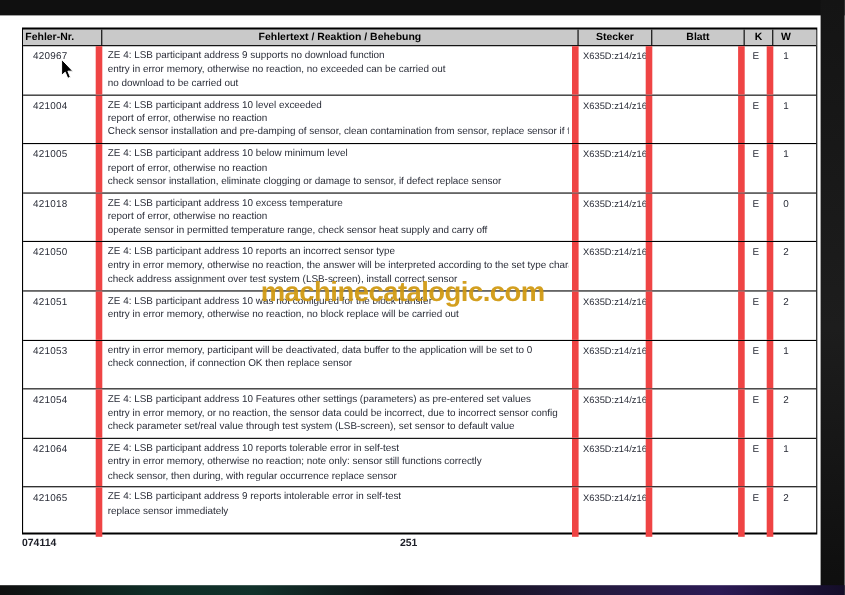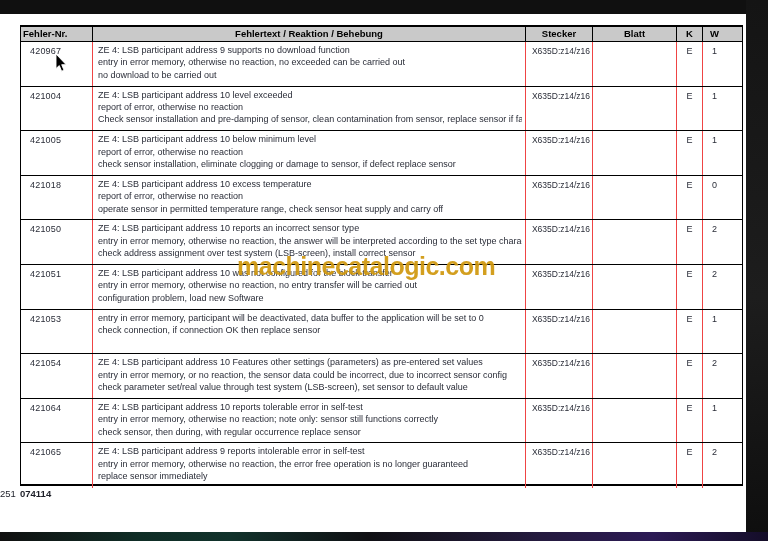--- a/index.html
+++ b/index.html
@@ -28,43 +28,43 @@
   }
   .thead {
     display: flex; height: 15px; background: #c9c9c9;
     border-bottom: 1px solid #000; font-weight: bold; color: #000;
     font-size: 9.5px; line-height: 14px;
   }
   .th { border-right: 1px solid #000; overflow: hidden; white-space: nowrap; }
   .th:last-child { border-right: none; }
   .tr { display: flex; height: 44.6px; border-bottom: 1px solid #000; }
   .tr:last-child { border-bottom: none; }
-  .td { border-right: 1px solid #ef4444; overflow: hidden; padding-top: 2px; }
+  .td { border-right: 6px solid #ef4444; overflow: hidden; padding-top: 2px; }
   .td:last-child { border-right: none; }
 
   .c1 { width: 72px; }
   .c2 { width: 433px; }
   .c3 { width: 67px; }
   .c4 { width: 84px; }
   .c5 { width: 26px; }
   .c6 { width: 23px; }
 
   .th.c1 { padding-left: 2px; text-align: left; }
   .th.c2, .th.c3, .th.c4, .th.c5, .th.c6 { text-align: center; }
 
   .td.nr { font-size: 9px; padding-left: 9px; padding-top: 4px; letter-spacing: 0.2px; }
   .td.text { font-size: 9px; padding-left: 5px; padding-right: 3px; }
   .td.text .line { line-height: 12.4px; white-space: nowrap; overflow: hidden; }
   .td.stecker { font-size: 8.5px; padding-left: 4px; padding-top: 4px; text-align: center; }
   .td.k, .td.w { font-size: 9px; text-align: center; padding-top: 4px; }
 
   
   .footer-left  { position: absolute; left: 20px;  top: 488px; font-size: 9.5px; font-weight: bold; color: #1d1f28; }
-  .footer-right { position: absolute; left: 0; top: 488px; width: 743px; text-align: left;
-                  font-size: 9.5px; font-weight: normal; color: #1d1f28; }
+  .footer-right { position: absolute; left: 0; top: 488px; width: 743px; text-align: center;
+                  font-size: 9.5px; font-weight: bold; color: #1d1f28; }
 
   
   .watermark {
     position: absolute; left: 237px; top: 252px;
     font-size: 25px; font-weight: bold; letter-spacing: -0.5px;
     opacity: 0.93; z-index: 4; pointer-events: none;
   }
 
   
   .cursor { position: absolute; width: 13px; height: 19px; z-index: 7; }
@@ -150,22 +150,21 @@
     <div class="td c3 stecker">X635D:z14/z16</div>
     <div class="td c4 blatt"></div>
     <div class="td c5 k">E</div>
     <div class="td c6 w">2</div>
   </div>
 
   <div class="tr">
     <div class="td c1 nr">421051</div>
     <div class="td c2 text">
       <div class="line l0">ZE 4: LSB participant address 10 was not configured for the block transfer</div>
-      <div class="line l1">entry in error memory, otherwise no reaction, no entry transfer will be carried out</div>
-      <div class="line l2">configuration problem, load new Software</div>
+      <div class="line l1">entry in error memory, otherwise no reaction, no block replace will be carried out</div>
     </div>
     <div class="td c3 stecker">X635D:z14/z16</div>
     <div class="td c4 blatt"></div>
     <div class="td c5 k">E</div>
     <div class="td c6 w">2</div>
   </div>
 
   <div class="tr">
     <div class="td c1 nr">421053</div>
     <div class="td c2 text">
@@ -201,21 +200,20 @@
     <div class="td c3 stecker">X635D:z14/z16</div>
     <div class="td c4 blatt"></div>
     <div class="td c5 k">E</div>
     <div class="td c6 w">1</div>
   </div>
 
   <div class="tr">
     <div class="td c1 nr">421065</div>
     <div class="td c2 text">
       <div class="line l0">ZE 4: LSB participant address 9 reports intolerable error in self-test</div>
-      <div class="line l1">entry in error memory, otherwise no reaction, the error free operation is no longer guaranteed</div>
       <div class="line l2">replace sensor immediately</div>
     </div>
     <div class="td c3 stecker">X635D:z14/z16</div>
     <div class="td c4 blatt"></div>
     <div class="td c5 k">E</div>
     <div class="td c6 w">2</div>
   </div>
 </div>
   </div>
 

